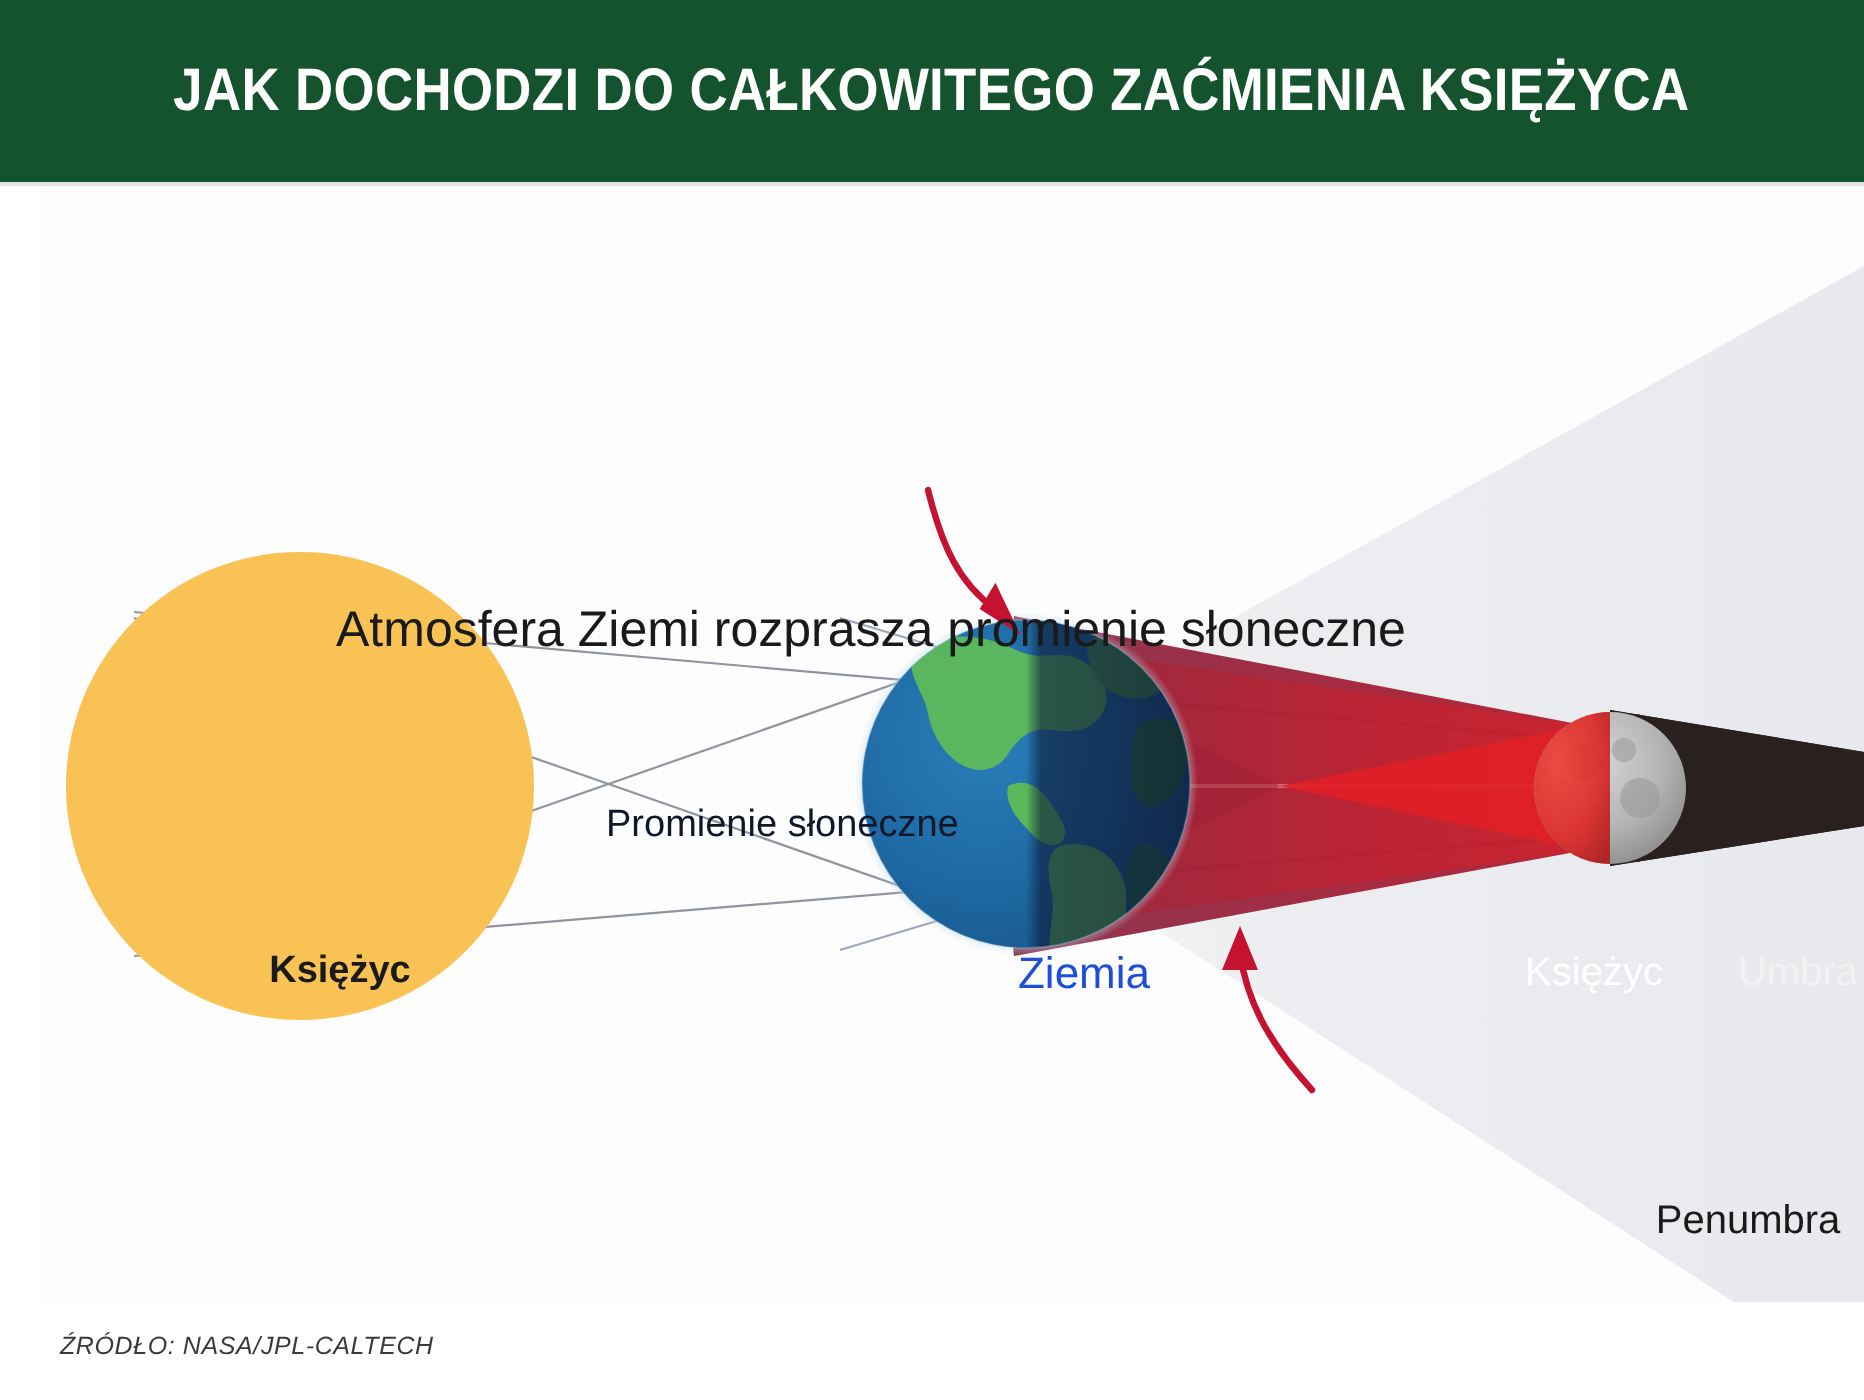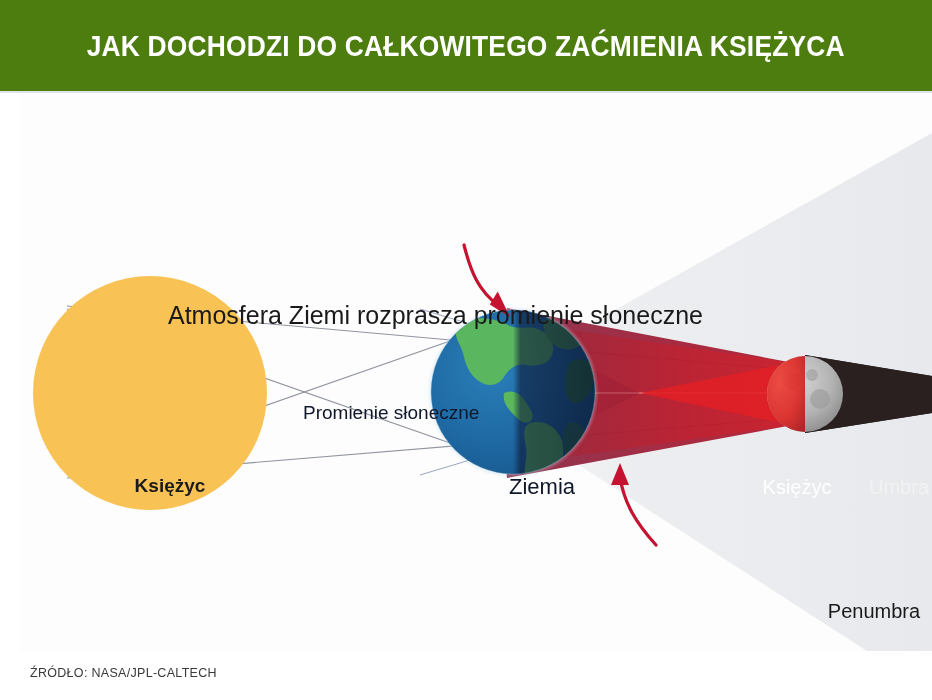--- a/index.html
+++ b/index.html
@@ -6,21 +6,21 @@
   body{
     width:932px;height:700px;overflow:hidden;position:relative;
     font-family:"Liberation Sans","DejaVu Sans",sans-serif;
     -webkit-font-smoothing:antialiased;
   }
   #root{position:absolute;inset:0;background:#ffffff;}
 
   
   .titlebar{
     position:absolute;left:0;top:0;width:932px;height:91px;
-    background:#4d7c0f;
+    background:#14532d;
     display:flex;align-items:center;justify-content:center;
   }
   .titlebar .title{
     color:#ffffff;
     font-size:30px;
     font-weight:bold;
     letter-spacing:0.2px;
     transform:scaleX(0.88);
     transform-origin:center center;
     white-space:nowrap;
@@ -49,21 +49,21 @@
   .lbl-rays{
     left:283px;top:309px;
     font-size:19px;color:#0f172a;
   }
   .lbl-sun{
     left:150px;top:393px;transform:translate(-50%,-50%);
     font-size:19px;color:#1a1a1a;font-weight:600;
   }
   .lbl-earth{
     left:522px;top:394px;transform:translate(-50%,-50%);
-    font-size:22px;color:#0f172a;
+    font-size:22px;color:#1d4ed8;
   }
   .lbl-moon{
     left:777px;top:394px;transform:translate(-50%,-50%);
     font-size:20px;color:#ffffff;
   }
   .lbl-umbra{
     left:879px;top:394px;transform:translate(-50%,-50%);
     font-size:20px;color:#f2f2f2;
   }
   .lbl-penumbra{
@@ -73,20 +73,21 @@
 
   
   .footer{
     position:absolute;left:0;top:651px;width:932px;height:49px;
     background:#ffffff;
   }
   .source{
     position:absolute;left:30px;top:666px;
     font-size:12.5px;color:#3a3a3a;letter-spacing:0.3px;
     white-space:nowrap;
+    font-style:italic;
   }
 </style>
 </head>
 <body>
 
 <div id="root">
 
   <div class="titlebar">
     <div class="title">JAK DOCHODZI DO CAŁKOWITEGO ZAĆMIENIA KSIĘŻYCA</div>
   </div>

